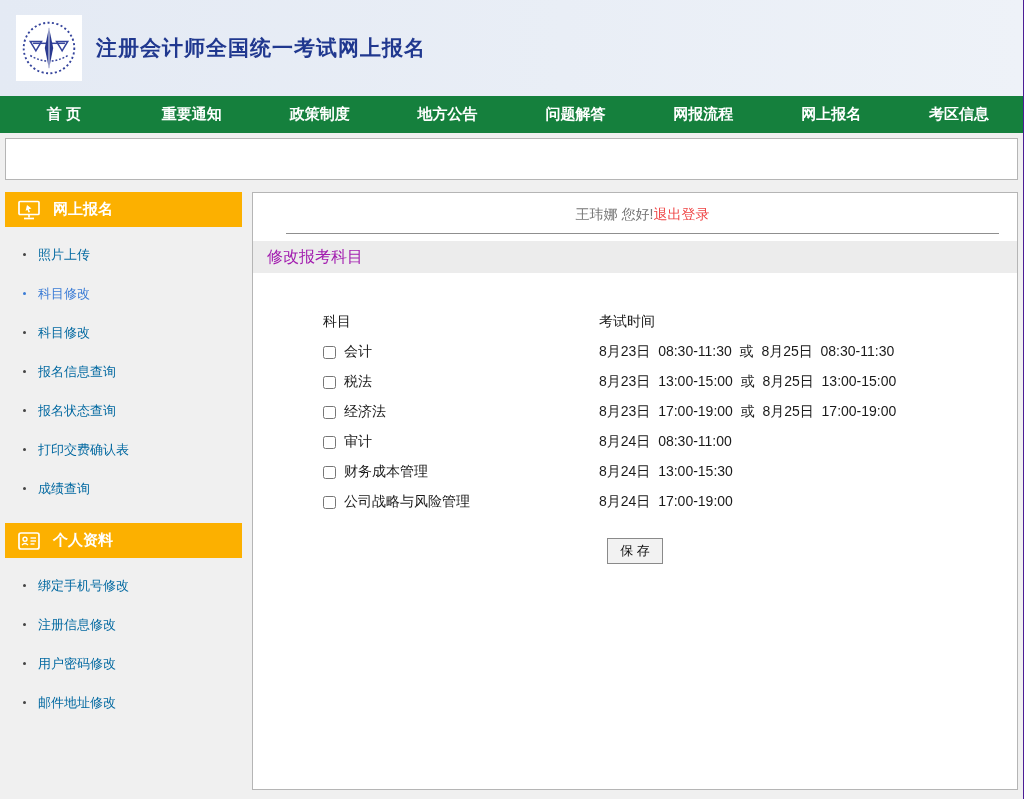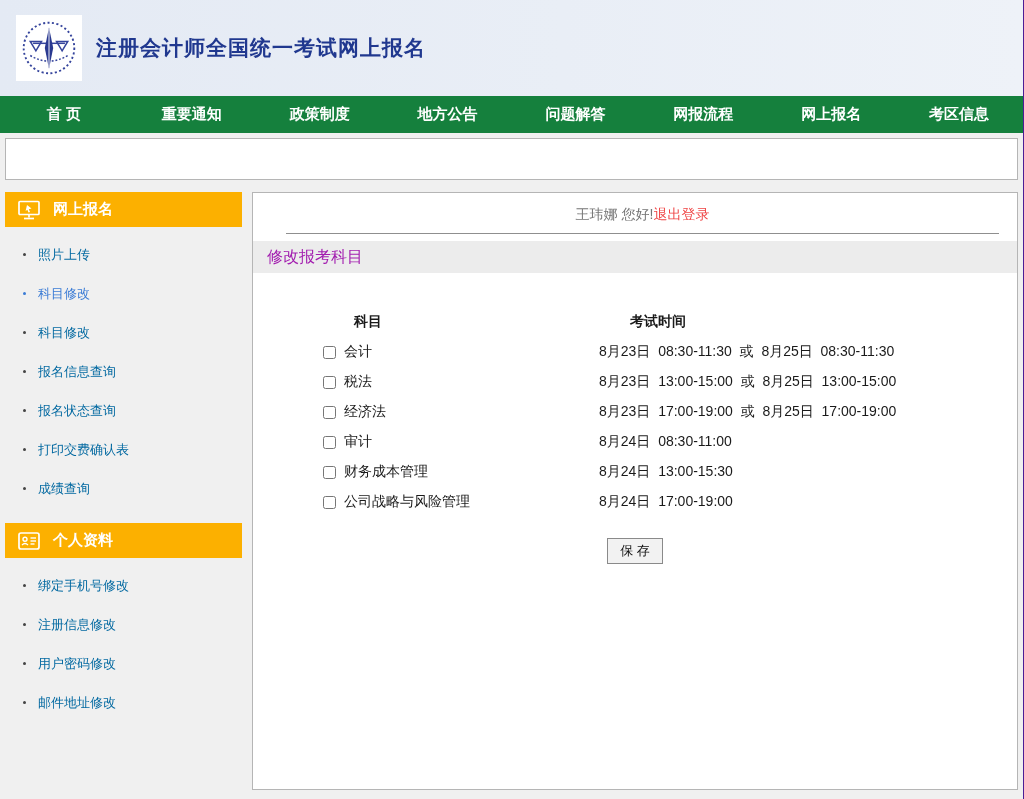--- a/index.html
+++ b/index.html
@@ -43,21 +43,21 @@
                justify-content:center; align-items:center;
                border-bottom:1px solid #8f8f8f; color:#757575; font-size:14px; }
   .logout { color:#ef4444; cursor:pointer; text-decoration:none; }
   .section-bar { margin-top:7px; background:#ececec; color:#a21caf; font-size:16px;
                  padding:8px 14px; line-height:16px; }
 
   .subj-table { margin:34px 0 0 70px; font-size:14px; color:#1a1a1a; }
   .trow { display:flex; height:30px; align-items:center; }
   .tcell-subject { width:276px; display:flex; align-items:center; }
   .tcell-time { white-space:pre; }
-  .thead { font-weight:bold;margin-left:31px; }
+  .thead { font-weight:normal; }
   .trow input[type=checkbox] { width:13px; height:13px; margin:0 8px 0 0; }
 
   .save-wrap { text-align:center; margin-top:21px; }
   .save-btn { font-family:inherit; font-size:13px; color:#111; background:#f2f2f2;
               border:1px solid #8a8a8a; padding:3px 12px; cursor:pointer; }
 </style>
 </head>
 <body>
 
 <div class="page">

